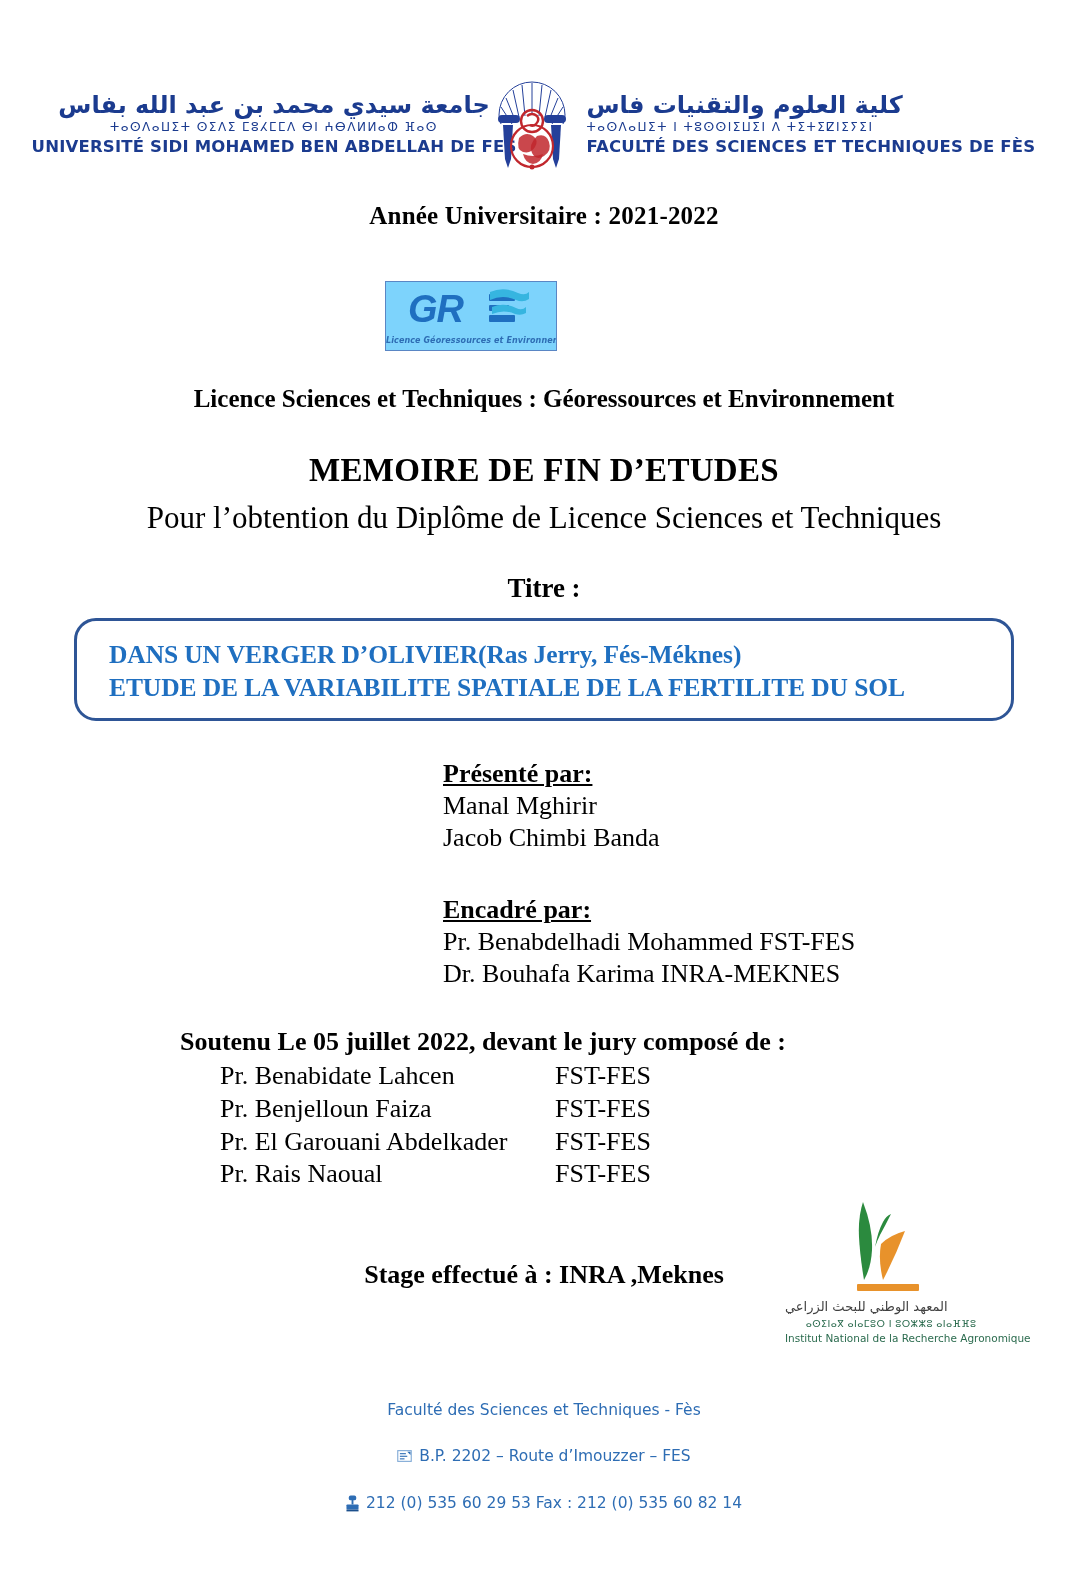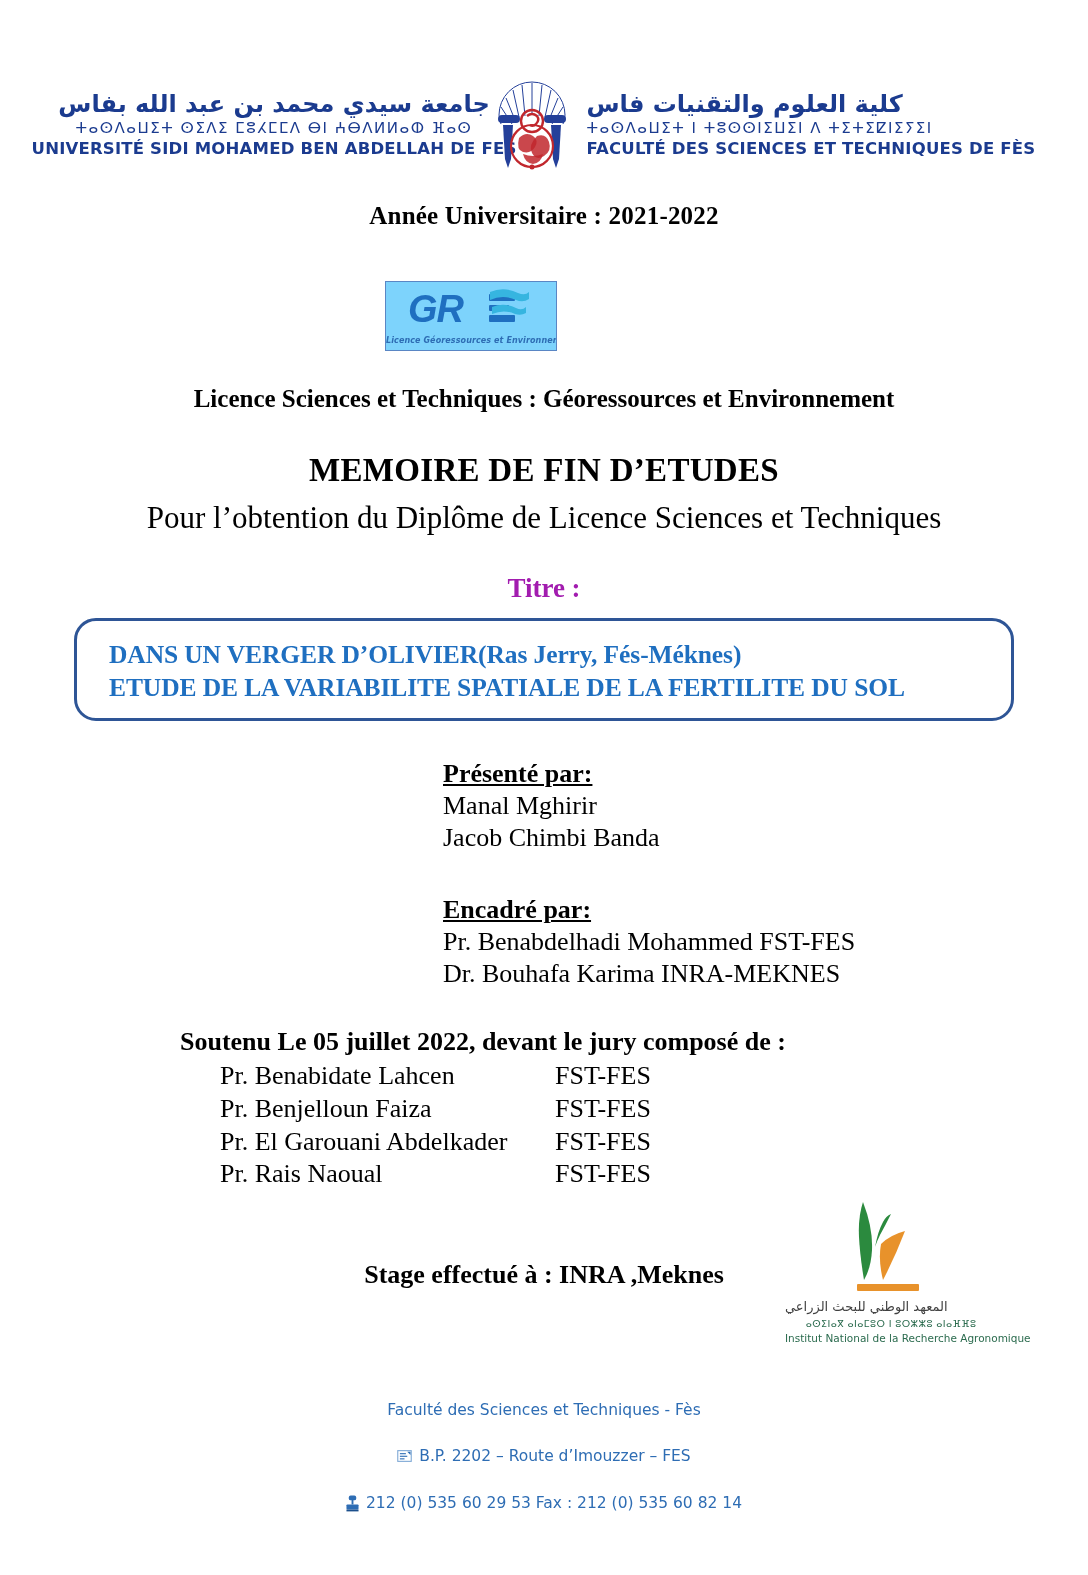--- a/index.html
+++ b/index.html
@@ -39,21 +39,21 @@
     font-weight: bold;
     font-size: 24px;
     color: #1B3B8F;
     letter-spacing: 1px;
     line-height: 1.25;
     direction: rtl;
     white-space: nowrap;
   }
   .hdr-tif {
     font-family: "DejaVu Sans", sans-serif;
-    font-size: 15px;
+    font-size: 12px;
     color: #1B3B8F;
     letter-spacing: 1.5px;
     line-height: 1.3;
     white-space: nowrap;
   }
   .hdr-fr {
     font-family: "DejaVu Sans", sans-serif;
     font-weight: bold;
     font-size: 16.5px;
     color: #1B3B8F;
@@ -125,21 +125,21 @@
     letter-spacing: .3px;
   }
   .pour {
     top: 500px;
     font-size: 31px;
   }
   .titre-label {
     top: 573px;
     font-weight: bold;
     font-size: 27px;
-    color: #a21caf;
+    color: #000000;
   }
 
   
   .title-box {
     position: absolute;
     top: 618px;
     left: 74px;
     width: 940px;
     min-height: 90px;
     border: 3px solid #2E5596;

